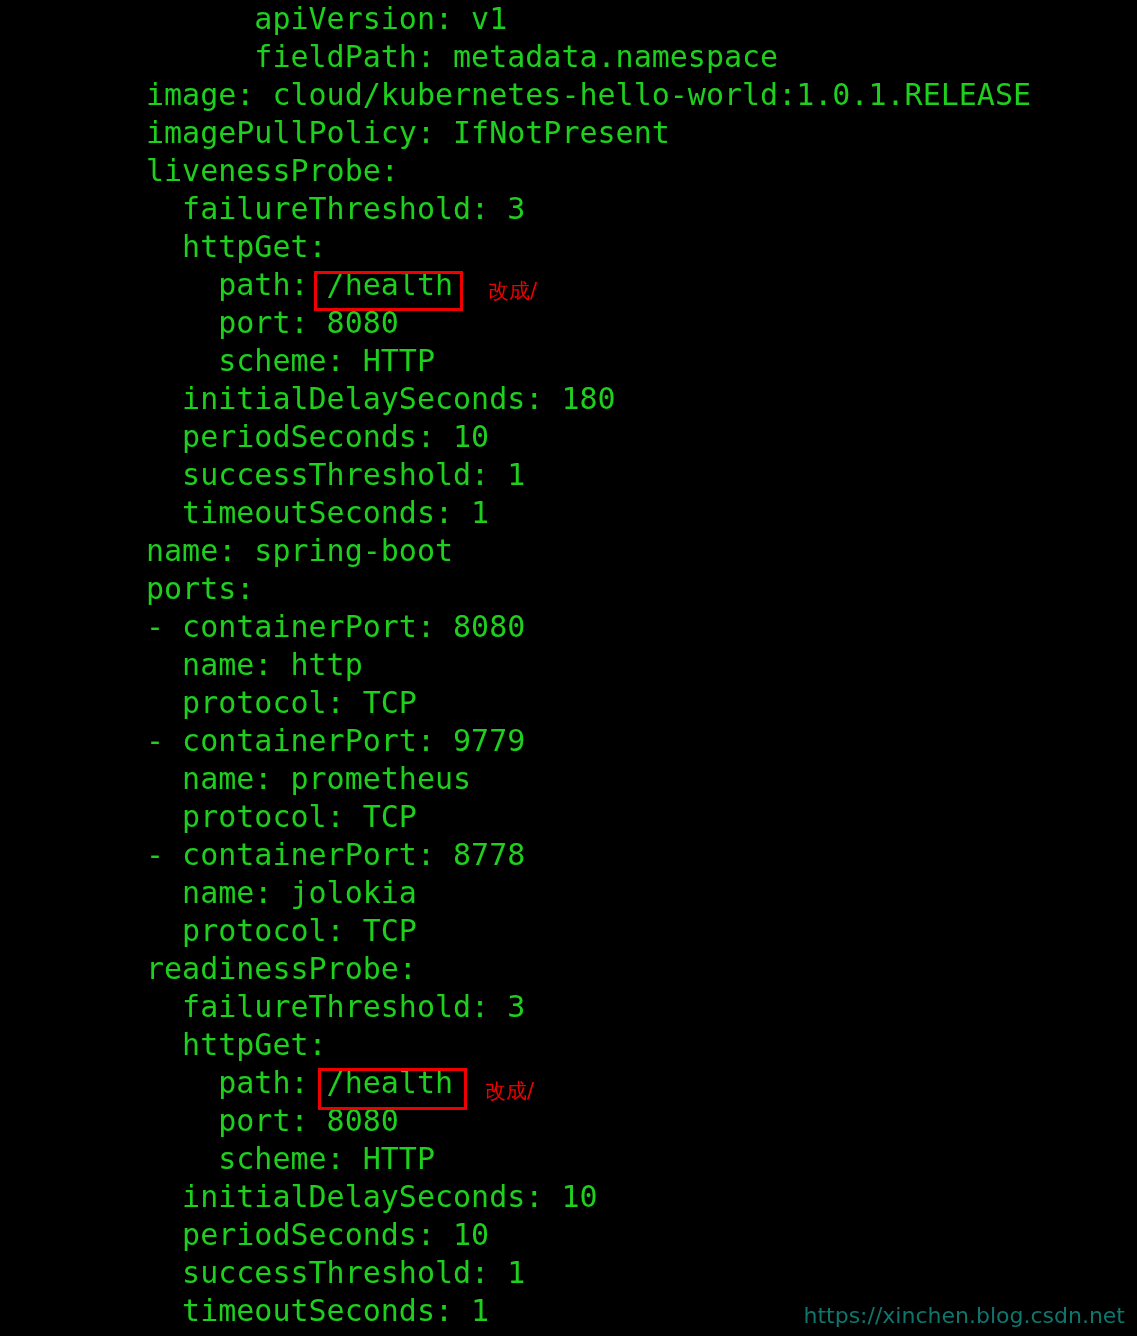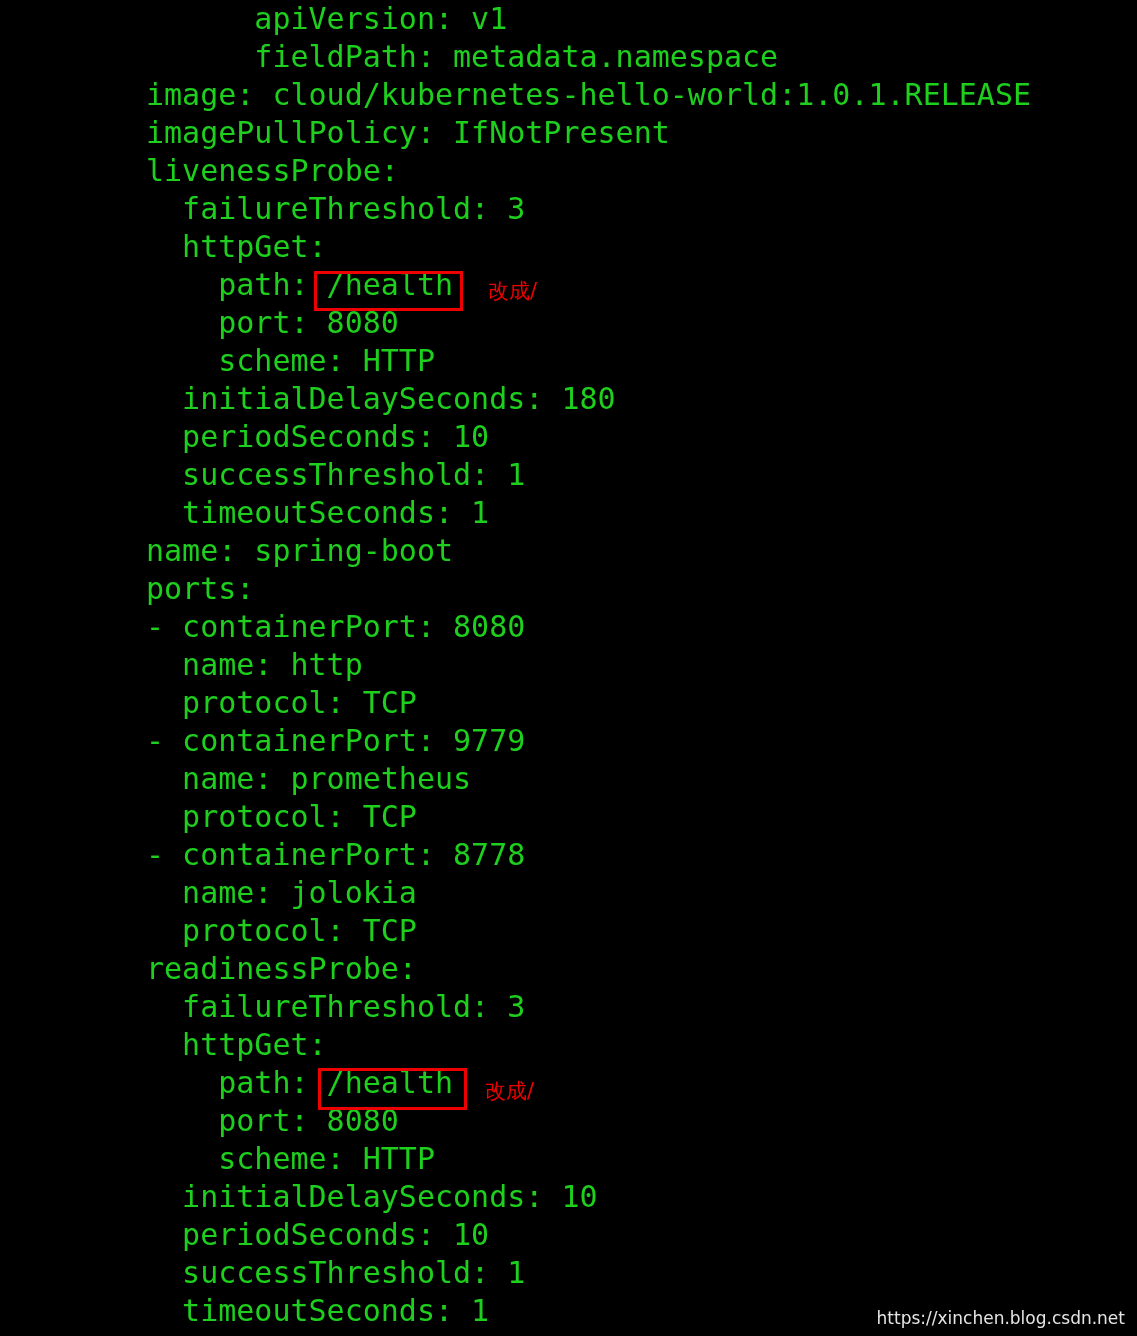--- a/index.html
+++ b/index.html
@@ -45,23 +45,23 @@
     font-family: "DejaVu Sans", "Liberation Sans", sans-serif;
     font-size: 21px;
     line-height: 34px;
     white-space: nowrap;
     font-weight: 500;
   }
   #watermark {
     position: absolute;
     right: 12px;
     bottom: 8px;
-    color: #e5e5e5;
+    color: #0f766e;
     font-family: "DejaVu Sans", "Liberation Sans", sans-serif;
-    font-size: 17px;
+    font-size: 22px;
     white-space: nowrap;
   }
 </style>
 </head>
 <body>
 
 <div id="screen" style="background: rgb(0, 0, 0);">
 
   <pre id="code" style="color: rgb(30, 207, 30);"><span class="line">      apiVersion: v1</span><span class="line">      fieldPath: metadata.namespace</span><span class="line">image: cloud/kubernetes-hello-world:1.0.1.RELEASE</span><span class="line">imagePullPolicy: IfNotPresent</span><span class="line">livenessProbe:</span><span class="line">  failureThreshold: 3</span><span class="line">  httpGet:</span><span class="line">    path: /health</span><span class="line">    port: 8080</span><span class="line">    scheme: HTTP</span><span class="line">  initialDelaySeconds: 180</span><span class="line">  periodSeconds: 10</span><span class="line">  successThreshold: 1</span><span class="line">  timeoutSeconds: 1</span><span class="line">name: spring-boot</span><span class="line">ports:</span><span class="line">- containerPort: 8080</span><span class="line">  name: http</span><span class="line">  protocol: TCP</span><span class="line">- containerPort: 9779</span><span class="line">  name: prometheus</span><span class="line">  protocol: TCP</span><span class="line">- containerPort: 8778</span><span class="line">  name: jolokia</span><span class="line">  protocol: TCP</span><span class="line">readinessProbe:</span><span class="line">  failureThreshold: 3</span><span class="line">  httpGet:</span><span class="line">    path: /health</span><span class="line">    port: 8080</span><span class="line">    scheme: HTTP</span><span class="line">  initialDelaySeconds: 10</span><span class="line">  periodSeconds: 10</span><span class="line">  successThreshold: 1</span><span class="line">  timeoutSeconds: 1</span></pre>
 

